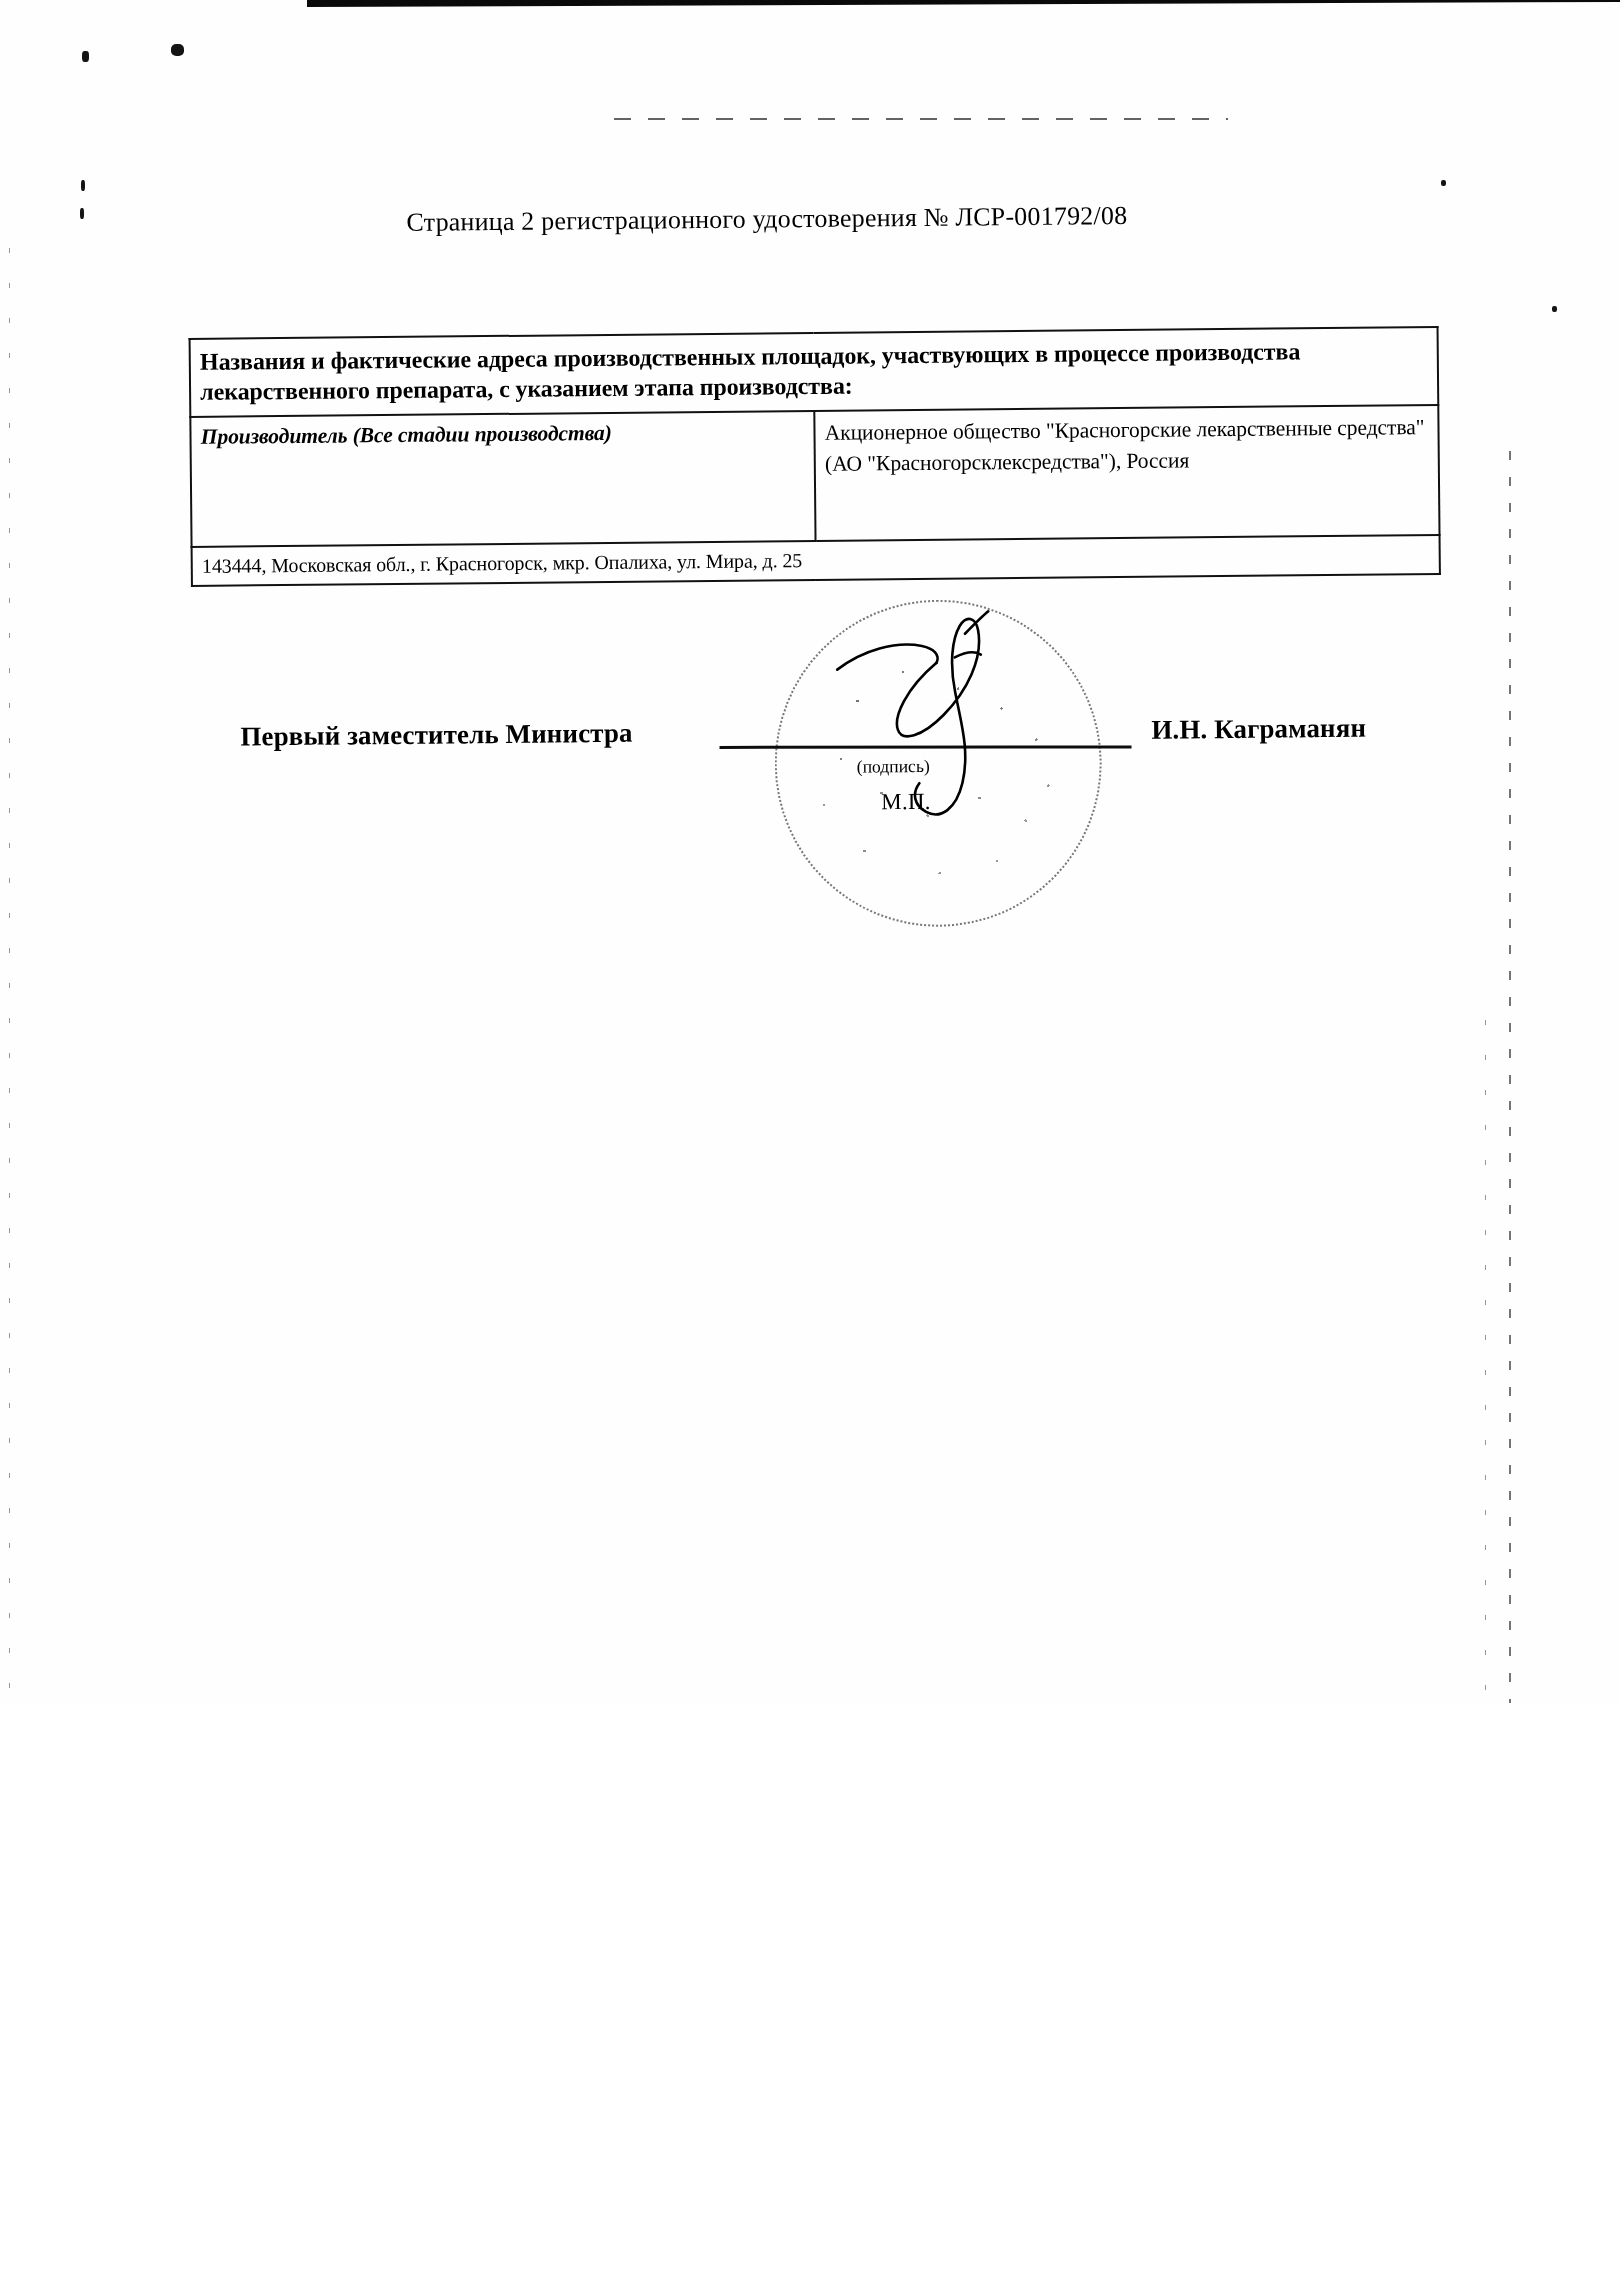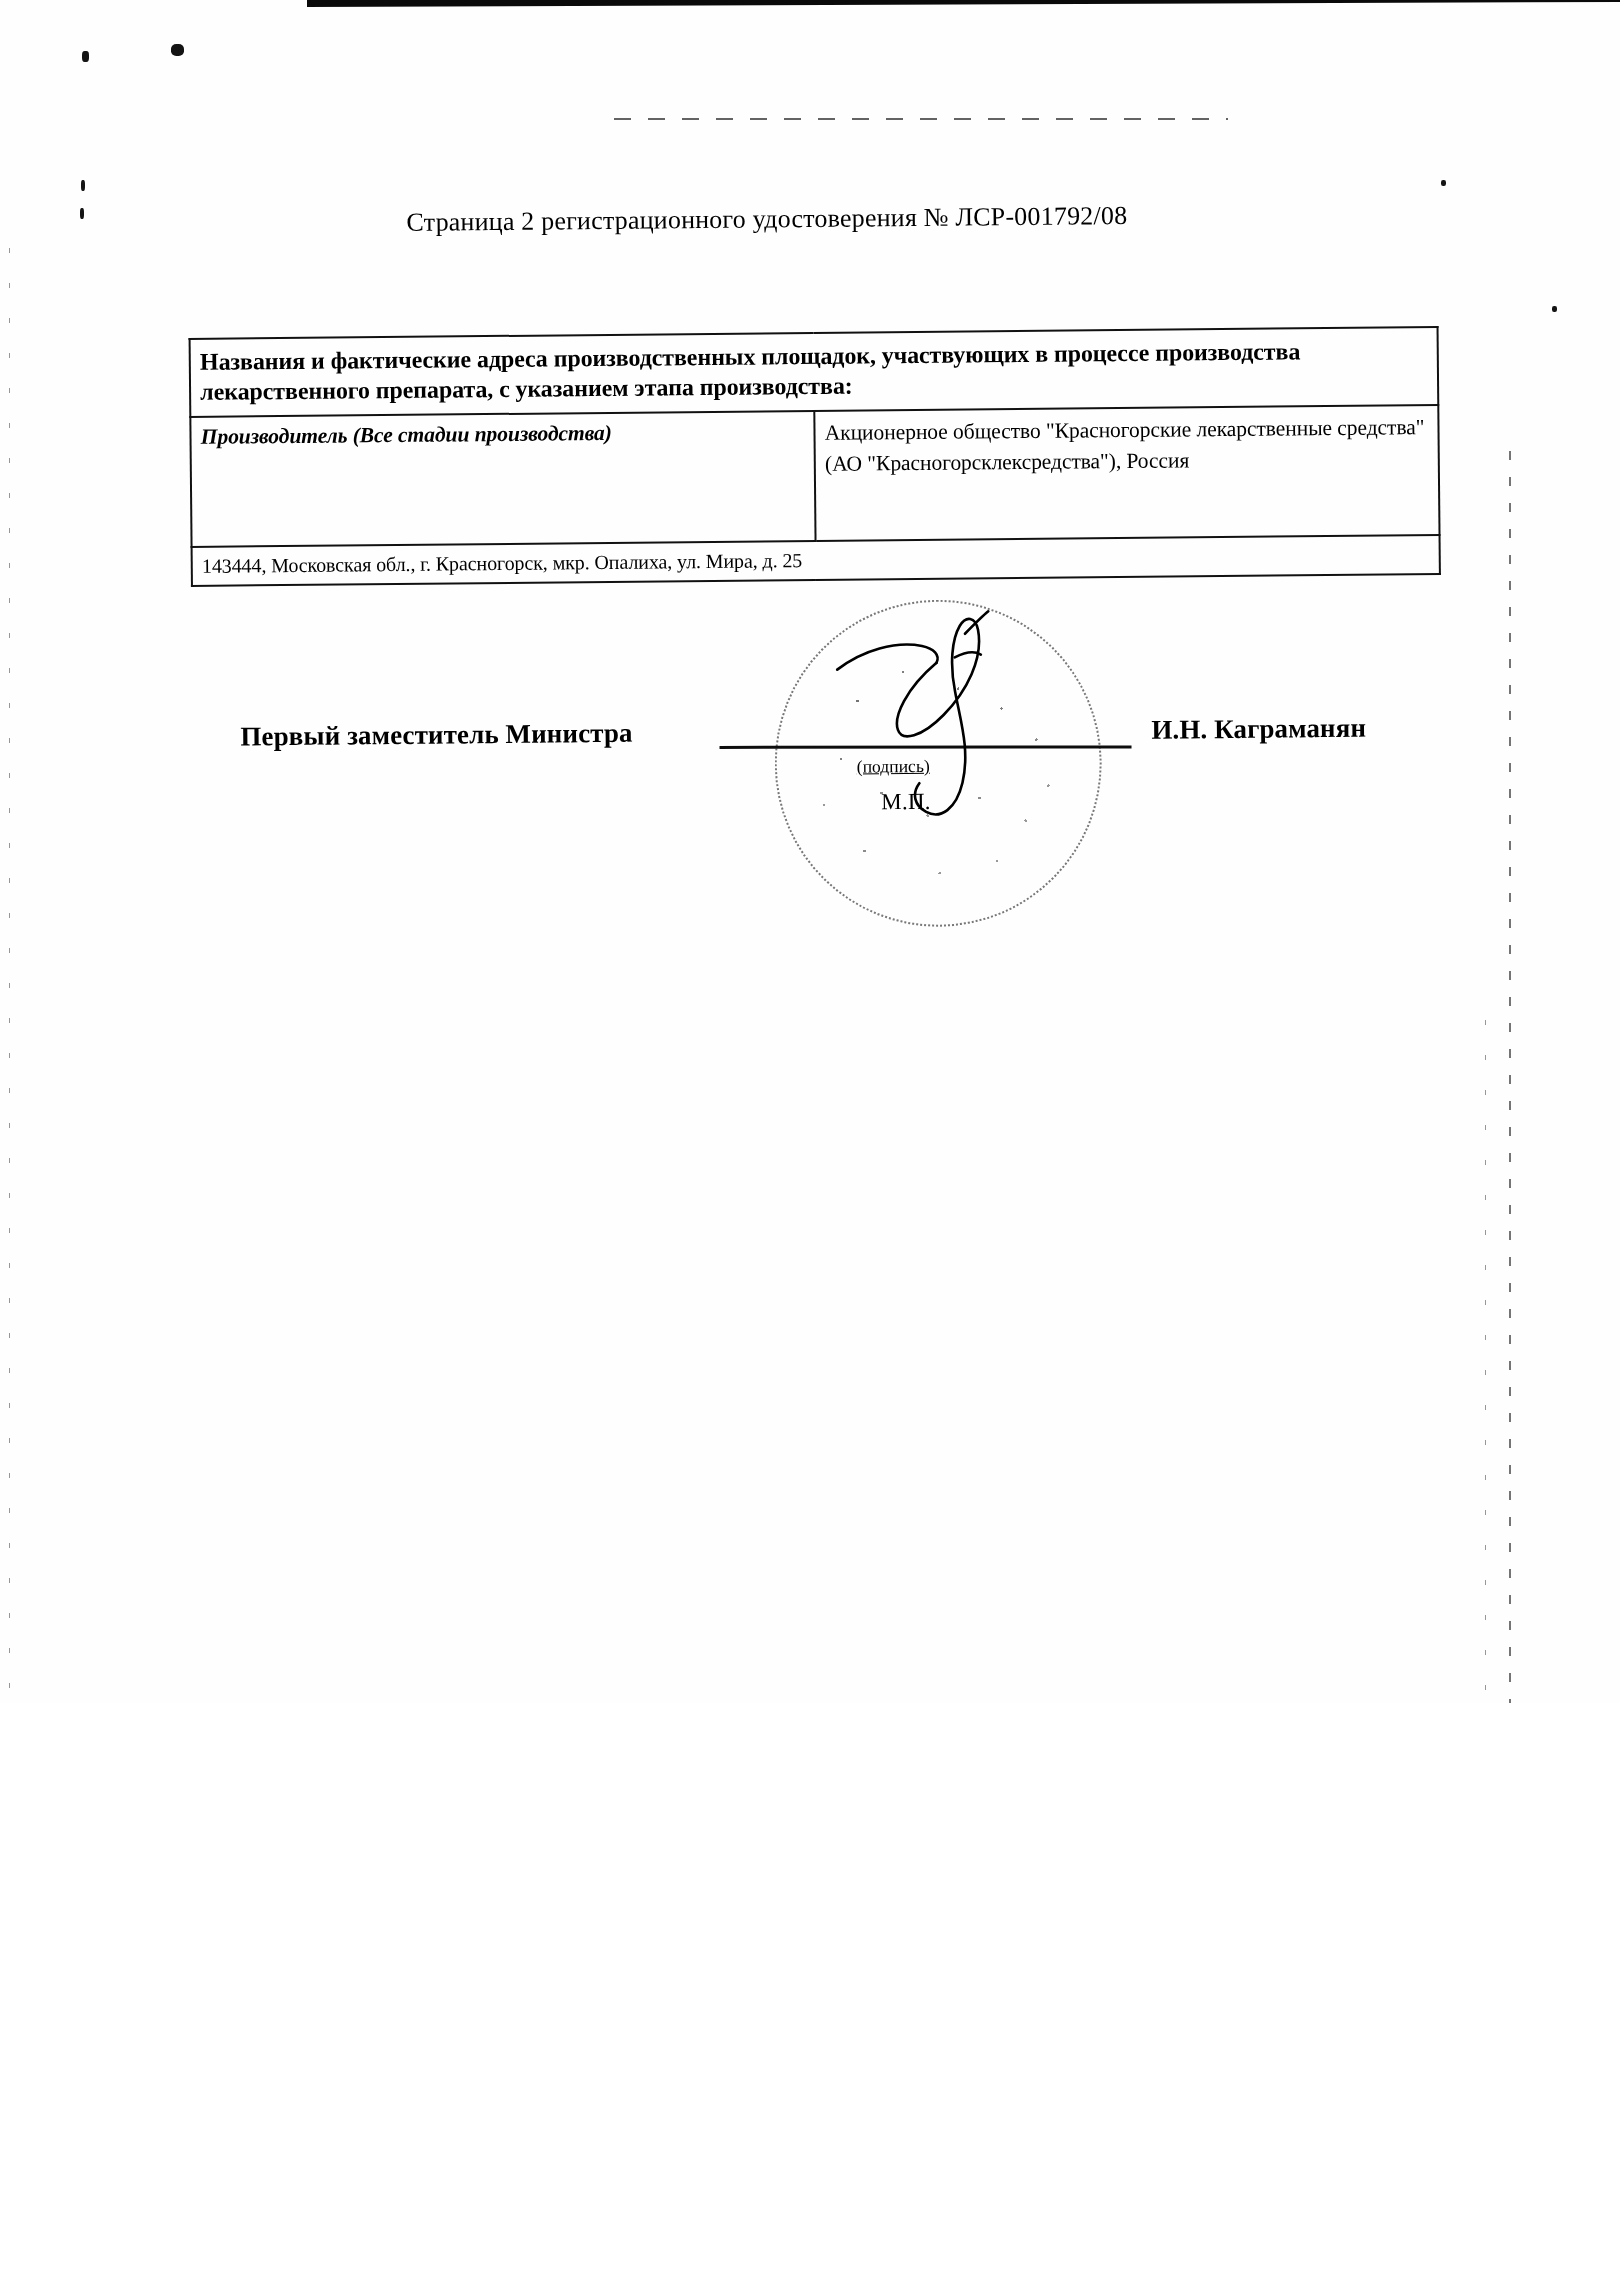--- a/index.html
+++ b/index.html
@@ -195,21 +195,20 @@
     background: #0d0d0d;
     transform: rotate(0.5deg);
     transform-origin: left center;
   }
   .sig-caption {
     position: absolute;
     left: 855px;
     top: 757px;
     font-size: 17.6px;
     white-space: nowrap;
-    text-decoration: underline;
   }
   .sig-mp {
     position: absolute;
     left: 879px;
     top: 790px;
     font-size: 23px;
     white-space: nowrap;
     letter-spacing: 0.3px;
     font-family: Liberation Serif, serif;
   }

